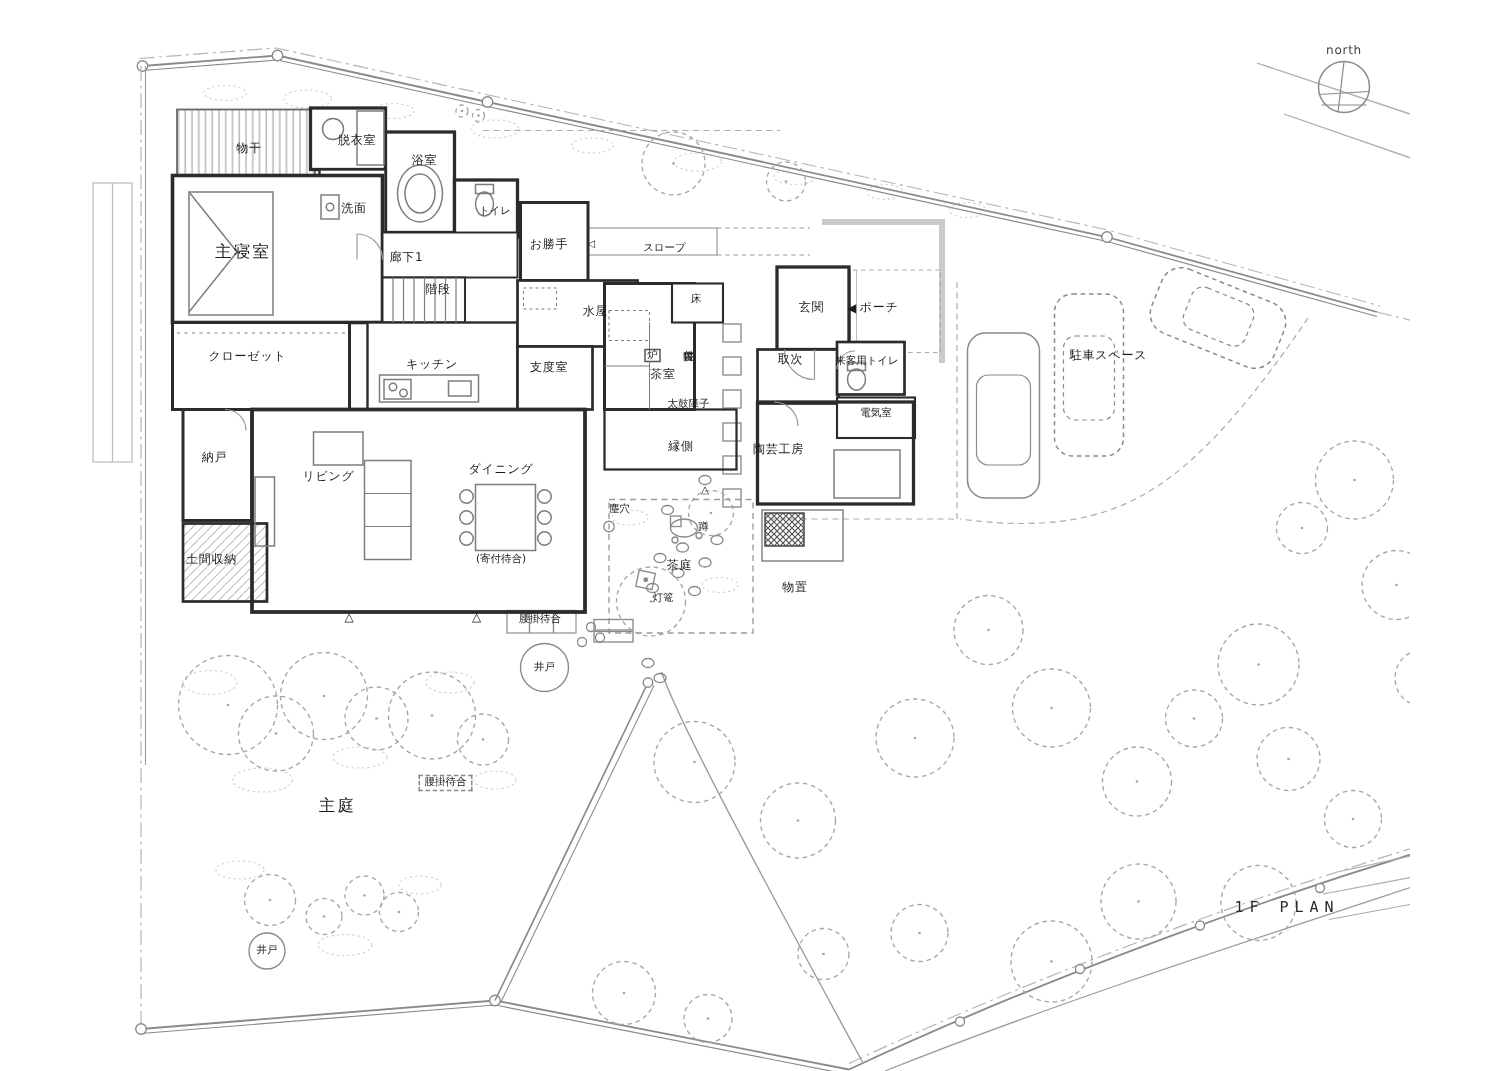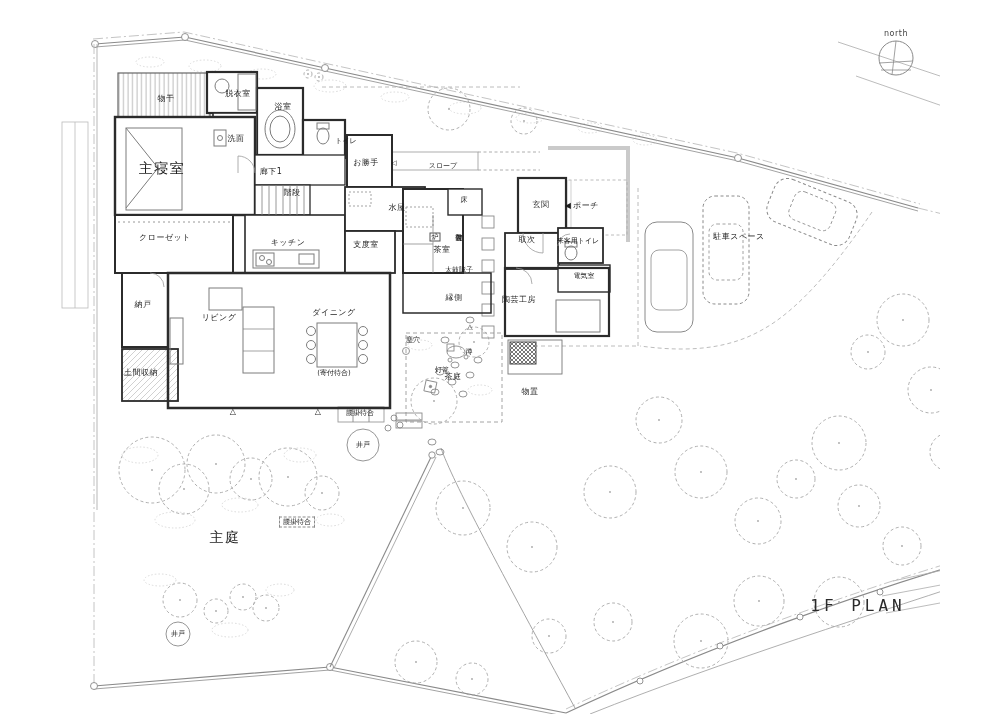--- a/index.html
+++ b/index.html
@@ -1,28 +1,28 @@
 <!DOCTYPE html>
 <html><head>
 <meta charset="utf-8">
 <style>
   html,body{margin:0;padding:0;background:#fff;}
   .stage{position:relative;width:940px;height:714px;background:#ffffff;overflow:hidden;
          font-family:"DejaVu Sans",sans-serif;}
   .stage svg{position:absolute;left:0;top:0;}
   #labels{position:absolute;left:0;top:0;width:1000px;height:714px;pointer-events:none;}
-  .lbl{position:absolute;transform:translate(-50%,-50%);font-size:14px;color:#1c1c1c;
+  .lbl{position:absolute;transform:translate(-50%,-50%);font-size:11px;color:#1c1c1c;
        white-space:nowrap;letter-spacing:1.5px;line-height:1;}
   .lbl.tiny{font-size:8px;letter-spacing:0.5px;}
   .lbl.micro{font-size:7px;letter-spacing:0;}
   .lbl.latin{letter-spacing:0.5px;color:#444;}
   .lbl.vertical{writing-mode:vertical-rl;letter-spacing:0;}
   .lbl.boxed{border:1px dashed #8a8a8a;padding:1px 3px;background:rgba(255,255,255,.85);}
   .lbl.boxed-solid{border:1px solid #555;padding:0 1px;background:#fff;}
-  .lbl.title{font-family:"DejaVu Sans Mono",monospace;font-size:16px;letter-spacing:4px;color:#2a2a2a;}
+  .lbl.title{font-family:"DejaVu Sans Mono",monospace;font-size:10px;letter-spacing:4px;color:#2a2a2a;}
 </style>
 </head>
 <body>
 
 <div class="stage">
 
 <svg width="1000" height="714" viewBox="0 0 1000 714">
   <defs>
     <pattern id="hv" width="4.5" height="6" patternUnits="userSpaceOnUse">
       <path d="M2,0 V6" stroke="#9a9a9a" stroke-width="0.7"></path>
@@ -356,21 +356,21 @@
         <circle cx="902" cy="546" r="0.9" fill="#a6a6a6"></circle>
       </g>
 </svg>
 
 <div id="labels">
       <div class="lbl latin tiny" style="left: 896px; top: 34px;">north</div>
       <div class="lbl tiny" style="left: 166px; top: 99px;">物干</div>
       <div class="lbl tiny" style="left: 238px; top: 94px;">脱衣室</div>
       <div class="lbl tiny" style="left: 283px; top: 107px;">浴室</div>
       <div class="lbl tiny" style="left: 236px; top: 139px;">洗面</div>
-      <div class="lbl micro" style="left: 330px; top: 141px; margin-left: 16px;">トイレ</div>
+      <div class="lbl micro" style="left: 330px; top: 141px;">トイレ</div>
       <div class="lbl" style="left: 162px; top: 168px;">主寝室</div>
       <div class="lbl tiny" style="left: 271px; top: 172px;">廊下1</div>
       <div class="lbl tiny" style="left: 292px; top: 193px; text-align: center;">階段</div>
       <div class="lbl tiny" style="left: 366px; top: 163px;">お勝手</div>
       <div class="lbl micro" style="left: 394px; top: 163px;">◁</div>
       <div class="lbl micro" style="left: 443px; top: 166px;">スロープ</div>
       <div class="lbl tiny" style="left: 165px; top: 238px;">クローゼット</div>
       <div class="lbl tiny" style="left: 288px; top: 243px;">キッチン</div>
       <div class="lbl tiny" style="left: 397px; top: 208px;">水屋</div>
       <div class="lbl micro" style="left: 464px; top: 200px;">床</div>
@@ -389,21 +389,21 @@
       <div class="lbl tiny" style="left: 219px; top: 318px;">リビング</div>
       <div class="lbl tiny" style="left: 334px; top: 313px;">ダイニング</div>
       <div class="lbl micro" style="left: 334px; top: 373px;">(寄付待合)</div>
       <div class="lbl tiny" style="left: 141px; top: 373px;">土間収納</div>
       <div class="lbl tiny" style="left: 454px; top: 298px;">縁側</div>
       <div class="lbl tiny" style="left: 519px; top: 300px;">陶芸工房</div>
       <div class="lbl tiny" style="left: 530px; top: 368px; margin-top: 24px;">物置</div>
       <div class="lbl micro" style="left: 399px; top: 340px; margin-left: 14px;">塵穴</div>
       <div class="lbl micro" style="left: 469px; top: 352px;">蹲</div>
       <div class="lbl tiny" style="left: 453px; top: 377px;">茶庭</div>
-      <div class="lbl micro" style="left: 442px; top: 370px;">灯篭</div>
+      <div class="lbl micro" style="left: 442px; top: 399px;">灯篭</div>
       <div class="lbl tiny" style="left: 739px; top: 237px;">駐車スペース</div>
       <div class="lbl micro" style="left: 360px; top: 413px;">腰掛待合</div>
       <div class="lbl micro" style="left: 363px; top: 445px;">井戸</div>
       <div class="lbl micro boxed" style="left: 297px; top: 522px;">腰掛待合</div>
       <div class="lbl" style="left: 225px; top: 537px;">主庭</div>
       <div class="lbl micro" style="left: 178px; top: 634px;">井戸</div>
       <div class="lbl tiny" style="left: 233px; top: 412px;">△</div>
       <div class="lbl tiny" style="left: 318px; top: 412px;">△</div>
       <div class="lbl micro" style="left: 470px; top: 327px;">△</div>
       <div class="lbl title latin" style="left: 858px; top: 606px;">1F PLAN</div>

